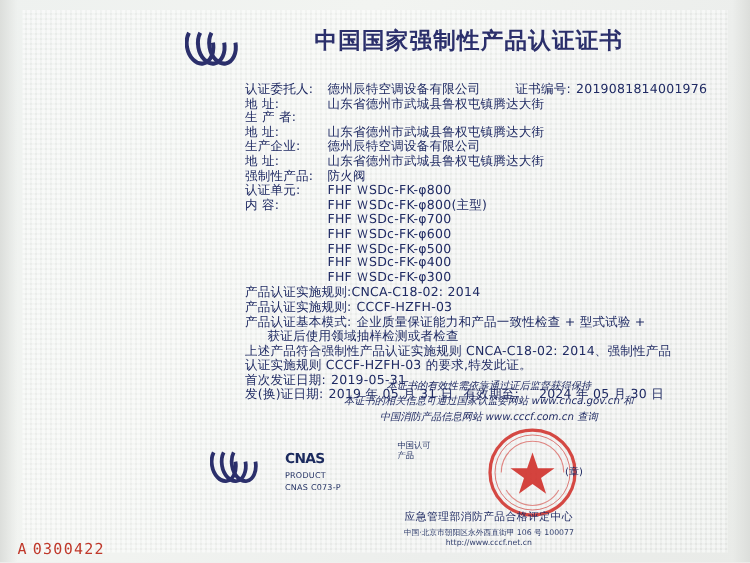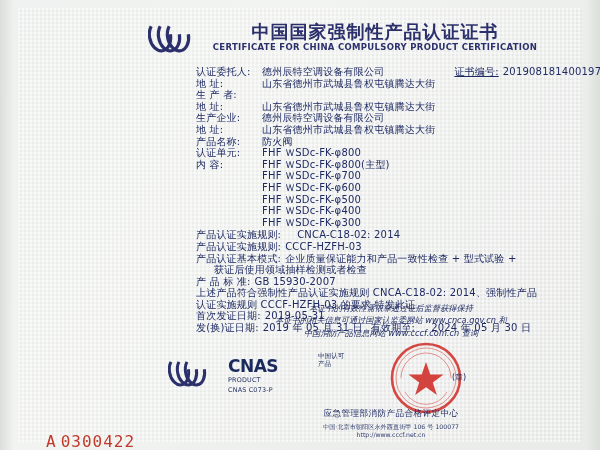--- a/index.html
+++ b/index.html
@@ -132,21 +132,21 @@
   }
   .cnas {
     position: absolute;
     left: 228px;
     top: 358px;
     width: 86px;
     color: #1b2a5e;
   }
   .cnas .word {
     font-family: "DejaVu Sans", "Liberation Sans", sans-serif;
-    font-size: 17px;
+    font-size: 11px;
     font-weight: bold;
     letter-spacing: -0.5px;
     line-height: 17px;
     color: #1b2a5e;
   }
   .cnas .sub {
     font-size: 6.4px;
     letter-spacing: 0.2px;
     line-height: 7.6px;
     margin-top: 2px;
@@ -213,24 +213,23 @@
     color: #33406f;
     white-space: nowrap;
   }
 
   
   .serial {
     position: absolute;
     left: 14px;
     top: 432px;
     font-family: "DejaVu Sans Mono", "Liberation Mono", monospace;
-    font-size: 16px;
+    font-size: 12px;
     color: #c0392b;
     letter-spacing: 1px;
-    margin-left: 32px;
   }
   .serial .prefix { margin-right: 4px; }
 
   
   .edge-l, .edge-r {
     position: absolute;
     top: 0; bottom: 0;
     width: 14px;
     pointer-events: none;
   }
@@ -246,29 +245,28 @@
 
   <div class="header">
     <div class="ccc-logo">
       <svg width="46" height="40" viewBox="0 0 46 40">
         <ellipse cx="12" cy="20" rx="10.5" ry="15" fill="none" stroke="#2b2f6b" stroke-width="3.2" stroke-dasharray="52 30" transform="rotate(-10 12 20)"></ellipse>
         <ellipse cx="21" cy="20" rx="10.5" ry="15" fill="none" stroke="#2b2f6b" stroke-width="3.2" stroke-dasharray="52 30" transform="rotate(-10 21 20)"></ellipse>
         <ellipse cx="30" cy="20" rx="10.5" ry="15" fill="none" stroke="#2b2f6b" stroke-width="3.2" stroke-dasharray="52 30" transform="rotate(-10 30 20)"></ellipse>
       </svg>
     </div>
     <div class="title-zh">中国国家强制性产品认证证书</div>
-    <div class="title-en">CERTIFICATE FOR CHINA COMPULSORY PRODUCT CERTIFICATION</div>
   </div>
 
   <div class="body-block">
 
     <div class="row">
       <span class="lbl">认证委托人:</span>
       <span class="val">德州辰特空调设备有限公司</span>
-      <span class="val" style="margin-left:70px;text-decoration:underline;">证书编号:</span>
+      <span class="val" style="margin-left:28px;">证书编号:</span>
       <span class="val" style="margin-left:4px;">2019081814001976</span>
     </div>
 
     <div class="row">
       <span class="lbl">地    址:</span>
       <span class="val">山东省德州市武城县鲁权屯镇腾达大街</span>
     </div>
 
     <div class="row">
       <span class="lbl">生 产 者:</span>
@@ -283,59 +281,55 @@
       <span class="lbl">生产企业:</span>
       <span class="val">德州辰特空调设备有限公司</span>
     </div>
 
     <div class="row">
       <span class="lbl">地    址:</span>
       <span class="val">山东省德州市武城县鲁权屯镇腾达大街</span>
     </div>
 
     <div class="row">
-      <span class="lbl">产品名称:</span>
+      <span class="lbl">强制性产品:</span>
       <span class="val">防火阀</span>
     </div>
 
     <div class="row">
       <span class="lbl">认证单元:</span>
       <span class="val">FHF ＷSDc-FK-φ800</span>
     </div>
 
     <div class="row">
       <span class="lbl">内    容:</span>
       <span class="val">FHF ＷSDc-FK-φ800(主型)</span>
     </div>
     <div class="indent-models">FHF ＷSDc-FK-φ700</div>
     <div class="indent-models">FHF ＷSDc-FK-φ600</div>
     <div class="indent-models">FHF ＷSDc-FK-φ500</div>
     <div class="indent-models">FHF ＷSDc-FK-φ400</div>
     <div class="indent-models">FHF ＷSDc-FK-φ300</div>
 
     <div class="row" style="margin-top:1px;">
       <span class="lbl-wide">产品认证实施规则:</span>
-      <span class="val" style="margin-left:16px;">CNCA-C18-02: 2014</span>
+      <span class="val" style="margin-left:0;">CNCA-C18-02: 2014</span>
     </div>
 
     <div class="row">
       <span class="lbl-wide">产品认证实施规则:</span>
       <span class="val" style="margin-left:4px;">CCCF-HZFH-03</span>
     </div>
 
     <div class="row">
       <span class="lbl-wide">产品认证基本模式:</span>
       <span class="val" style="margin-left:4px;">企业质量保证能力和产品一致性检查 + 型式试验 +</span>
     </div>
     <div class="indent-models" style="padding-left:18px;">获证后使用领域抽样检测或者检查</div>
 
-    <div class="row">
-      <span class="lbl-wide">产 品 标 准:</span>
-      <span class="val" style="margin-left:4px;">GB 15930-2007</span>
-    </div>
 
     <div class="row">
       <span class="val">上述产品符合强制性产品认证实施规则 CNCA-C18-02: 2014、强制性产品</span>
     </div>
     <div class="row">
       <span class="val">认证实施规则 CCCF-HZFH-03 的要求,特发此证。</span>
     </div>
 
     <div class="row">
       <span class="lbl-wide">首次发证日期:</span>

